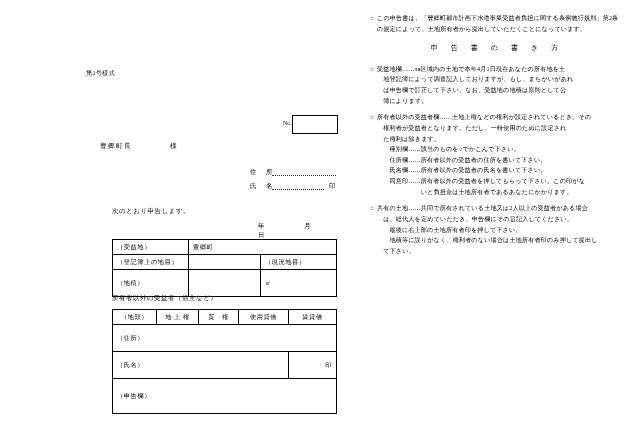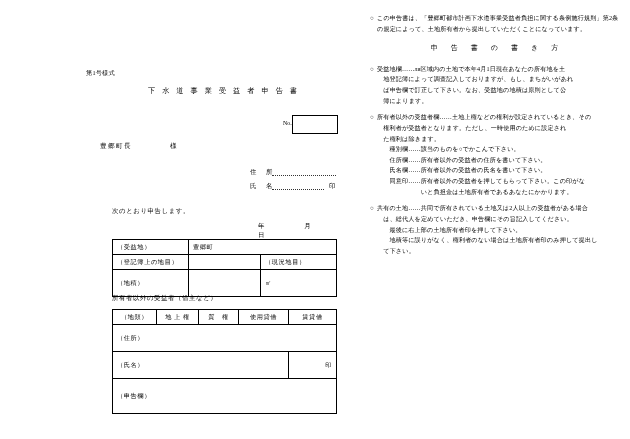--- a/index.html
+++ b/index.html
@@ -167,21 +167,20 @@
 </style>
 </head>
 <body>
 
 <div class="page">
 
   <div class="left">
 
     <div class="form-no">第1号様式</div>
 
-    <div class="form-title">下 水 道 事 業 受 益 者 申 告 書</div>
 
     <div class="no-box-label">No.</div>
     <div class="no-box"></div>
 
     <div class="mayor-line">豊郷町長</div>
     <div class="mayor-sama">様</div>
 
     <div class="addr-row a1">住　所</div>
     <div class="dotline dl1"></div>
 

